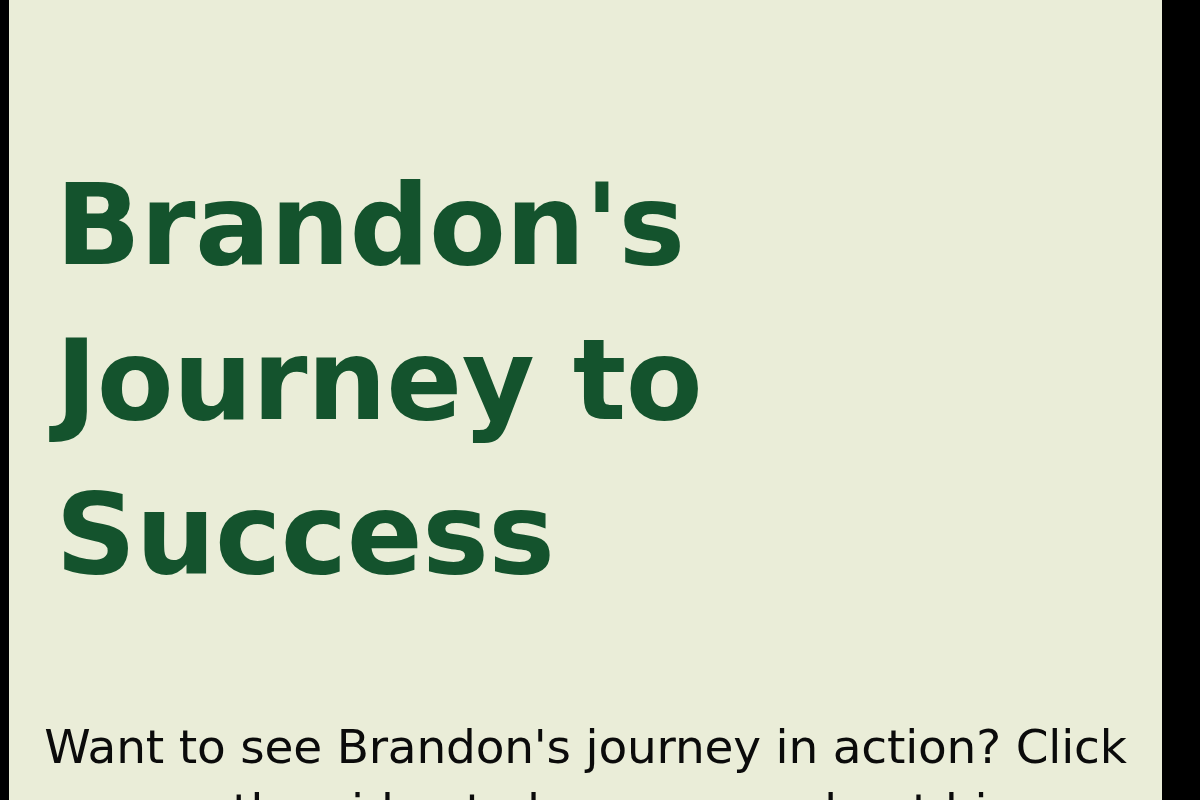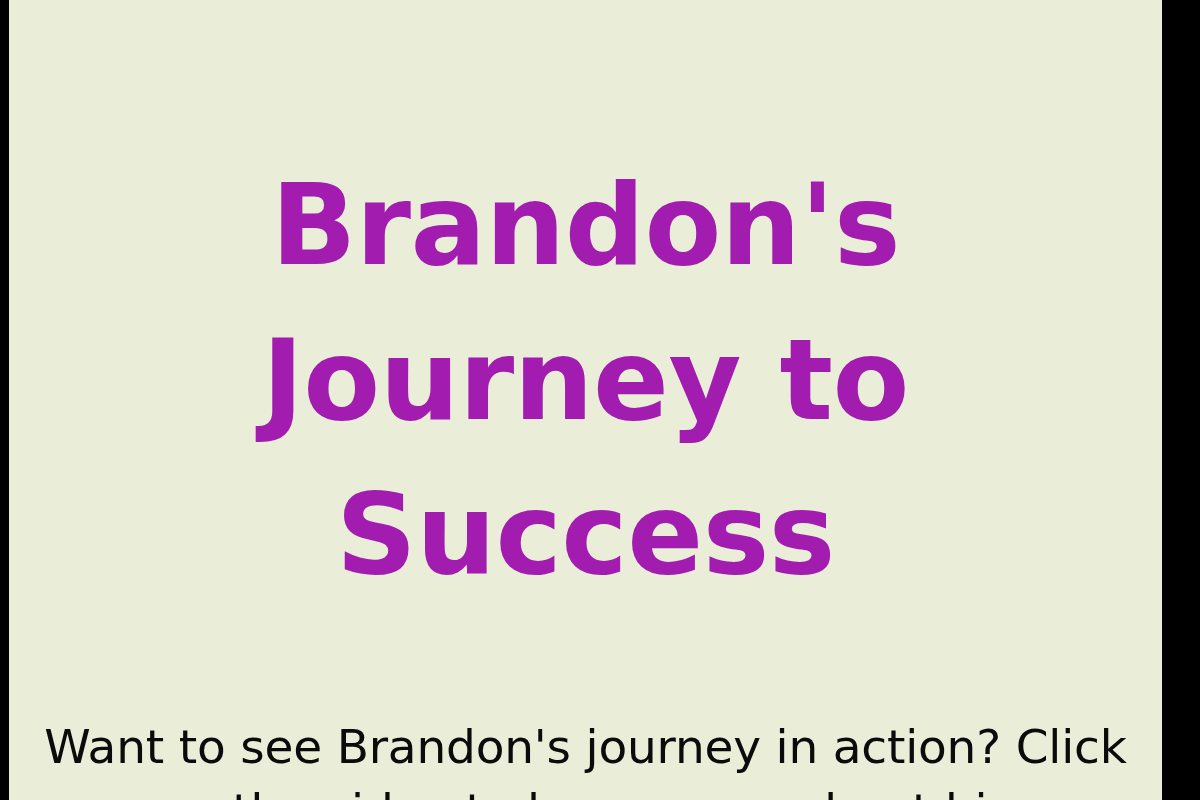--- a/index.html
+++ b/index.html
@@ -44,22 +44,22 @@
     height: 800px;
     background: #000000;
   }
   .letterbox-bar.left  { left: 0px; }
   .letterbox-bar.right { left: 1162px; width: 38px; }
 
   
   #title-block {
     width: 1060px;
     margin-top: 148px;
-    text-align: center;
-    color: #a21caf;
+    text-align: left;
+    color: #14532d;
     font-family: "DejaVu Sans", sans-serif;
     font-weight: bold;
     font-size: 112px;
     line-height: 1.38;
     letter-spacing: -0.5px;
     white-space: pre-line;
   }
 
   
   #body-block {

